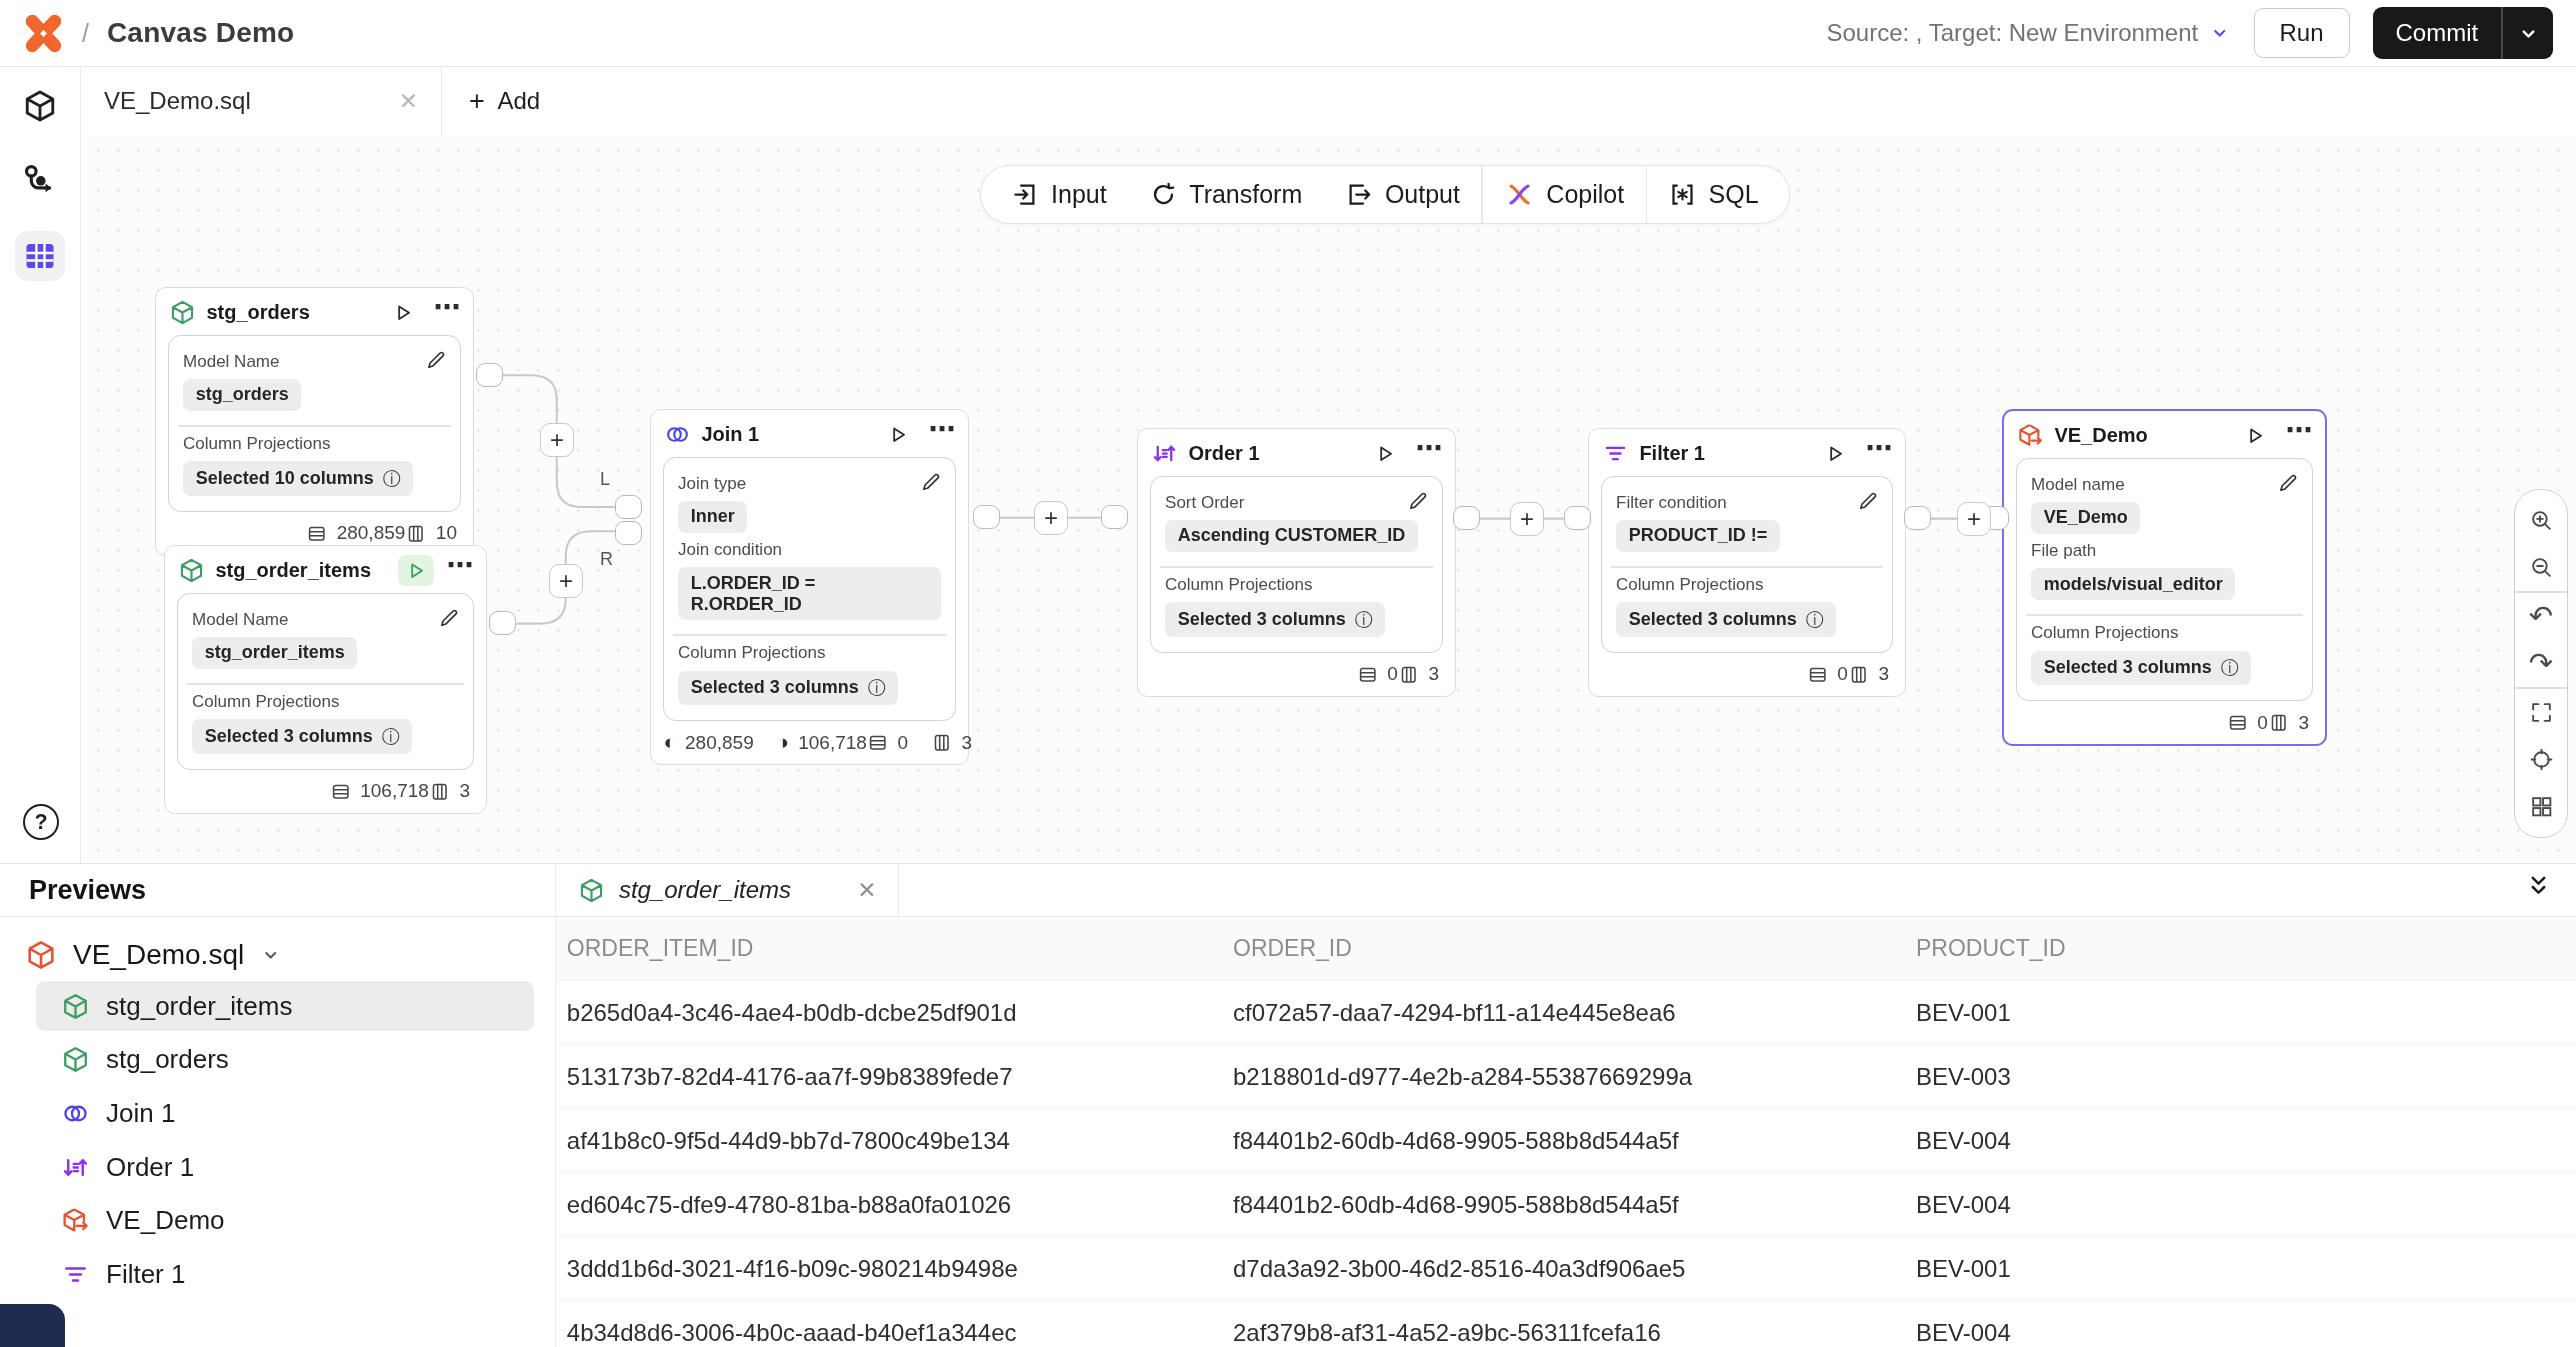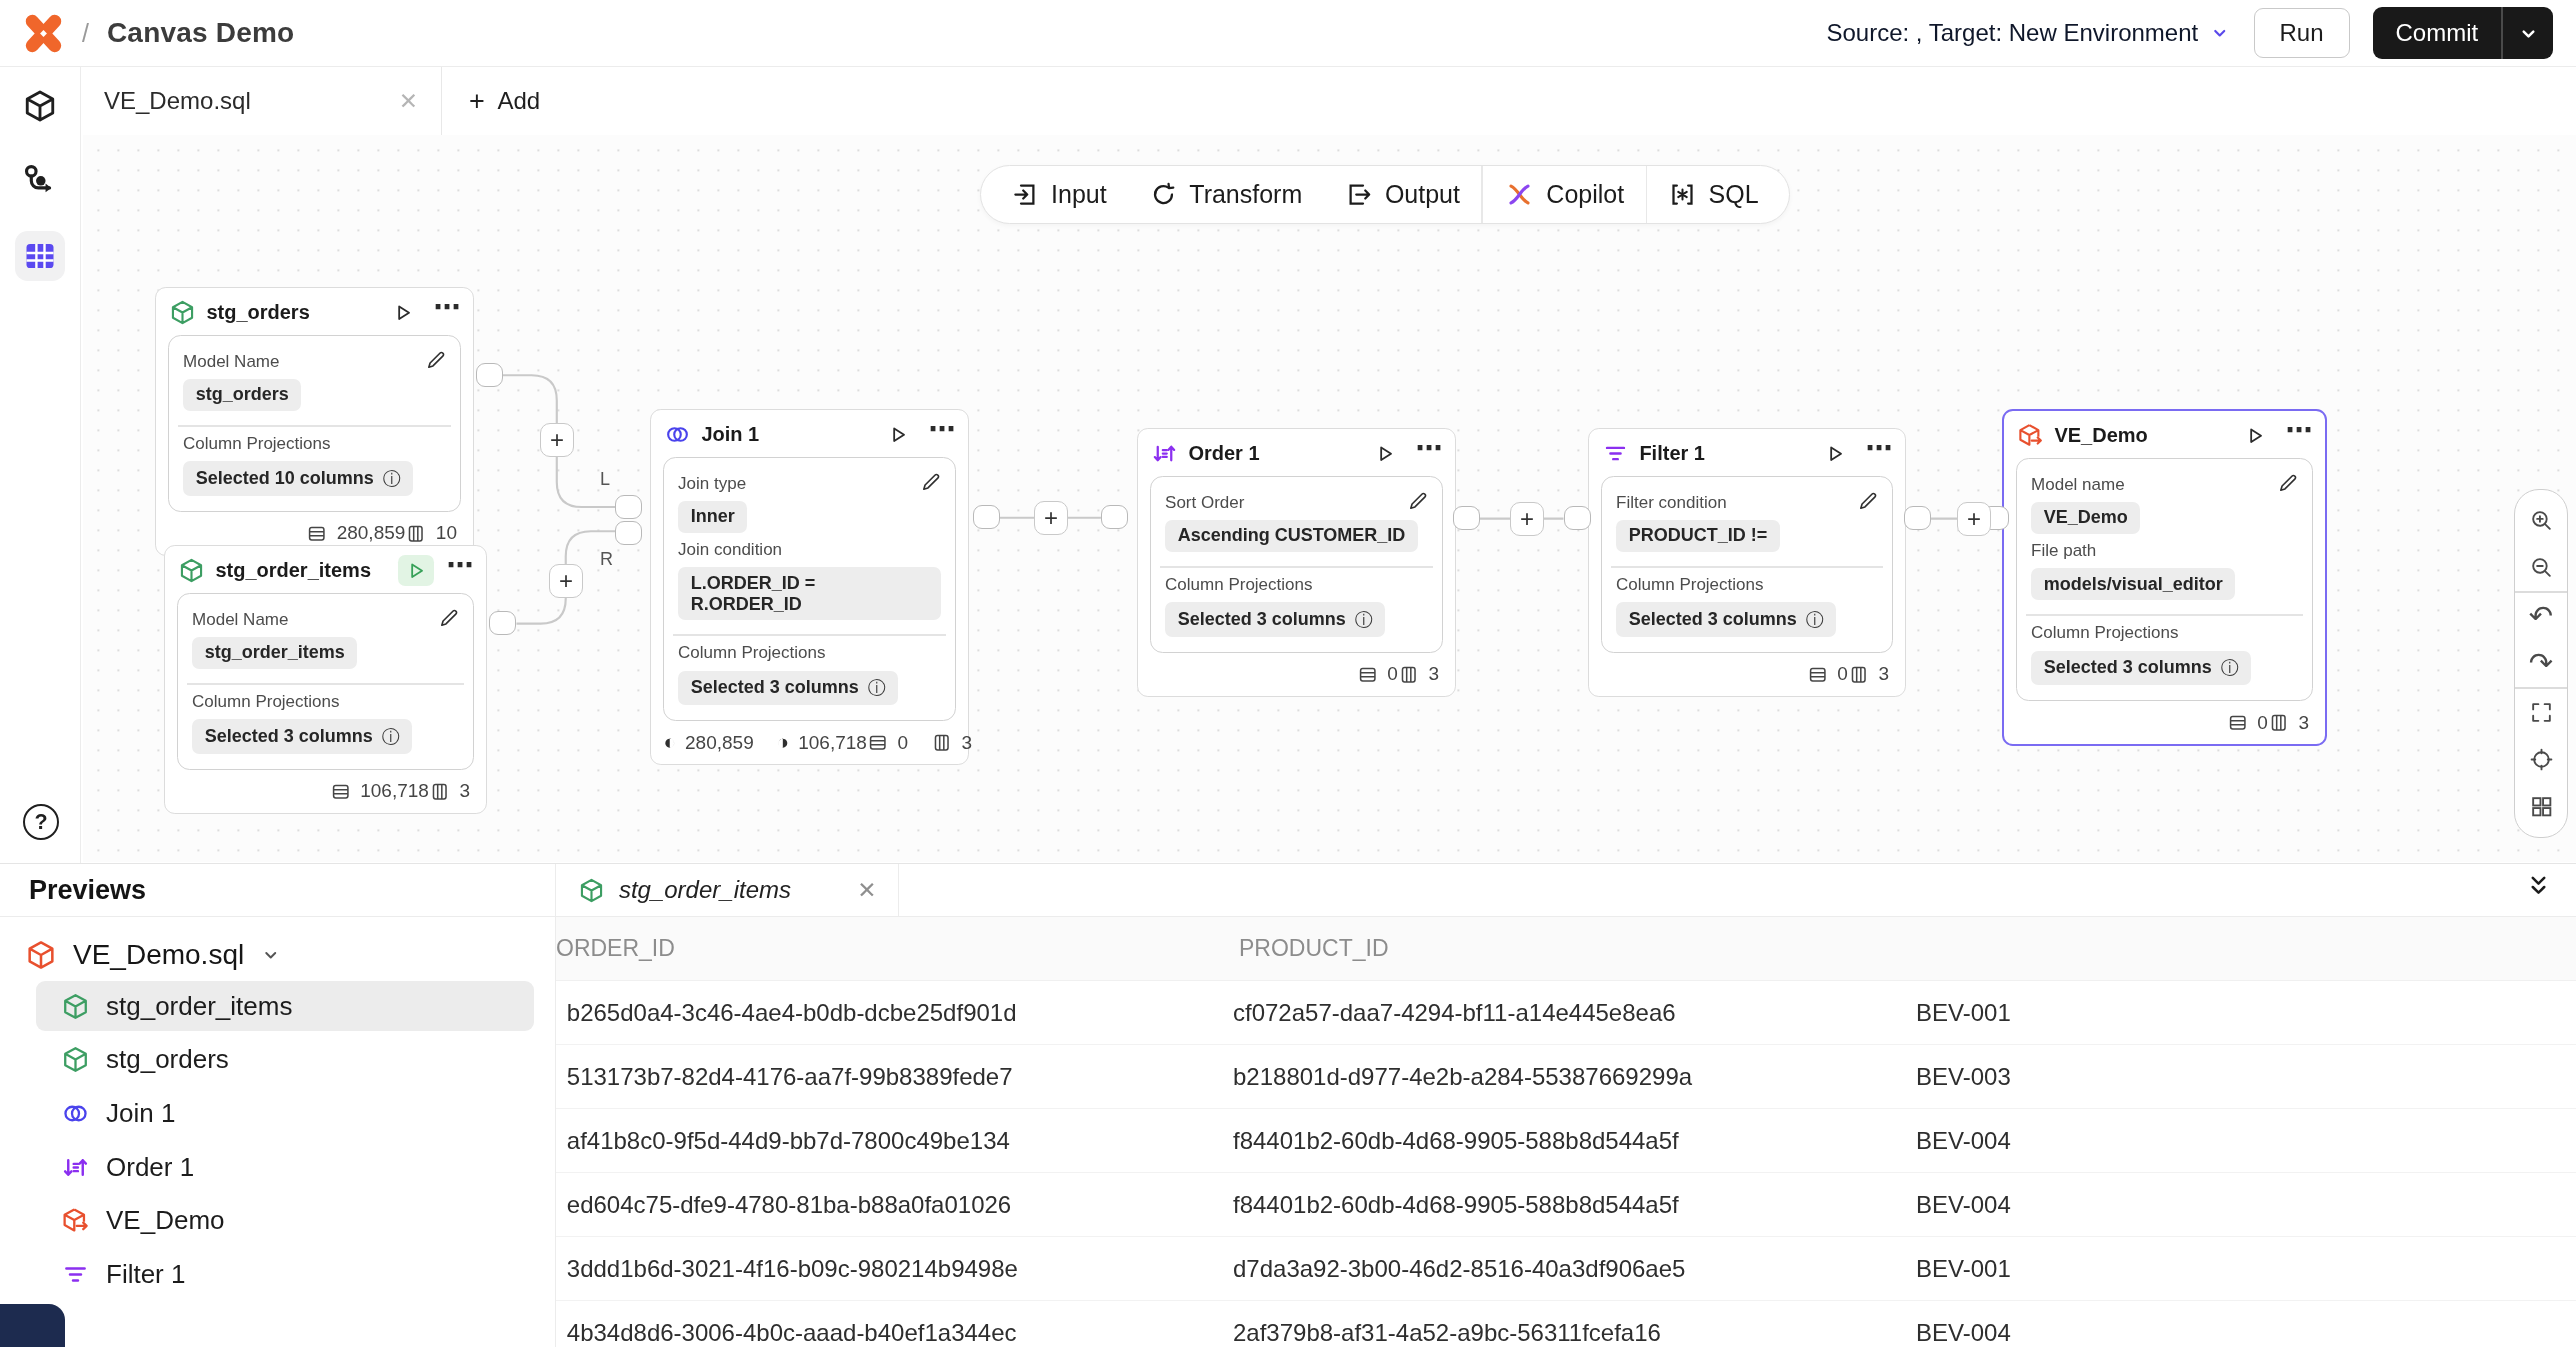--- a/index.html
+++ b/index.html
@@ -10,21 +10,21 @@
   }
   .ic{display:block;}
 
   
   .topbar{position:absolute;left:0;top:0;right:0;height:67px;background:#fff;
     border-bottom:1.8px solid #ececec;display:flex;align-items:center;padding:0 23px;box-sizing:border-box;}
   .logo{width:41px;height:41px;margin-right:18px;}
   .crumb-slash{font-size:25px;color:#9a9a9a;margin-right:18px;}
   .page-title{font-size:28px;font-weight:700;color:#3c3c3c;letter-spacing:0.2px;}
   .topbar-right{margin-left:auto;display:flex;align-items:center;gap:23px;}
-  .env-select{display:flex;align-items:center;gap:10.8px;color:#0f172a;font-size:24px;cursor:pointer;}
+  .env-select{display:flex;align-items:center;gap:10.8px;color:#737373;font-size:24px;cursor:pointer;}
   .btn-run{height:50px;padding:0 25px;border:1.8px solid #c9c9c9;border-radius:9px;background:#fff;
     font-size:24px;color:#1c1c1c;display:flex;align-items:center;}
   .btn-commit{display:flex;height:52px;background:#191919;border-radius:9px;overflow:hidden;align-items:stretch;}
   .commit-main{padding:0 23px;color:#fff;font-size:24px;display:flex;align-items:center;}
   .commit-divider{width:1.8px;background:#4a4a4a;}
   .commit-caret{width:50px;display:flex;align-items:center;justify-content:center;color:#fff;}
 
   
   .rail{position:absolute;left:0;top:67px;width:81px;height:796px;background:#fff;
     border-right:1.8px solid #ececec;box-sizing:border-box;}
@@ -665,20 +665,21 @@
         <span>stg_order_items</span>
         <span class="close">✕</span>
       </div>
       <span class="collapse-btn">
         <svg class="ic" width="29" height="32" viewBox="0 0 24 28">
           <path d="M7 6 l5 5 5-5 M7 14 l5 5 5-5" stroke="#1c1c1c" stroke-width="2.2" fill="none" stroke-linecap="round" stroke-linejoin="round"></path>
         </svg>
       </span>
     </div>
     <div class="table-header">
+      <span class="c1">ORDER_ITEM_ID</span>
       <span class="c2">ORDER_ID</span>
       <span class="c3">PRODUCT_ID</span>
     </div>
     <div class="trow">
       <span class="c1">b265d0a4-3c46-4ae4-b0db-dcbe25df901d</span>
       <span class="c2">cf072a57-daa7-4294-bf11-a14e445e8ea6</span>
       <span class="c3">BEV-001</span>
     </div>
     <div class="trow">
       <span class="c1">513173b7-82d4-4176-aa7f-99b8389fede7</span>

